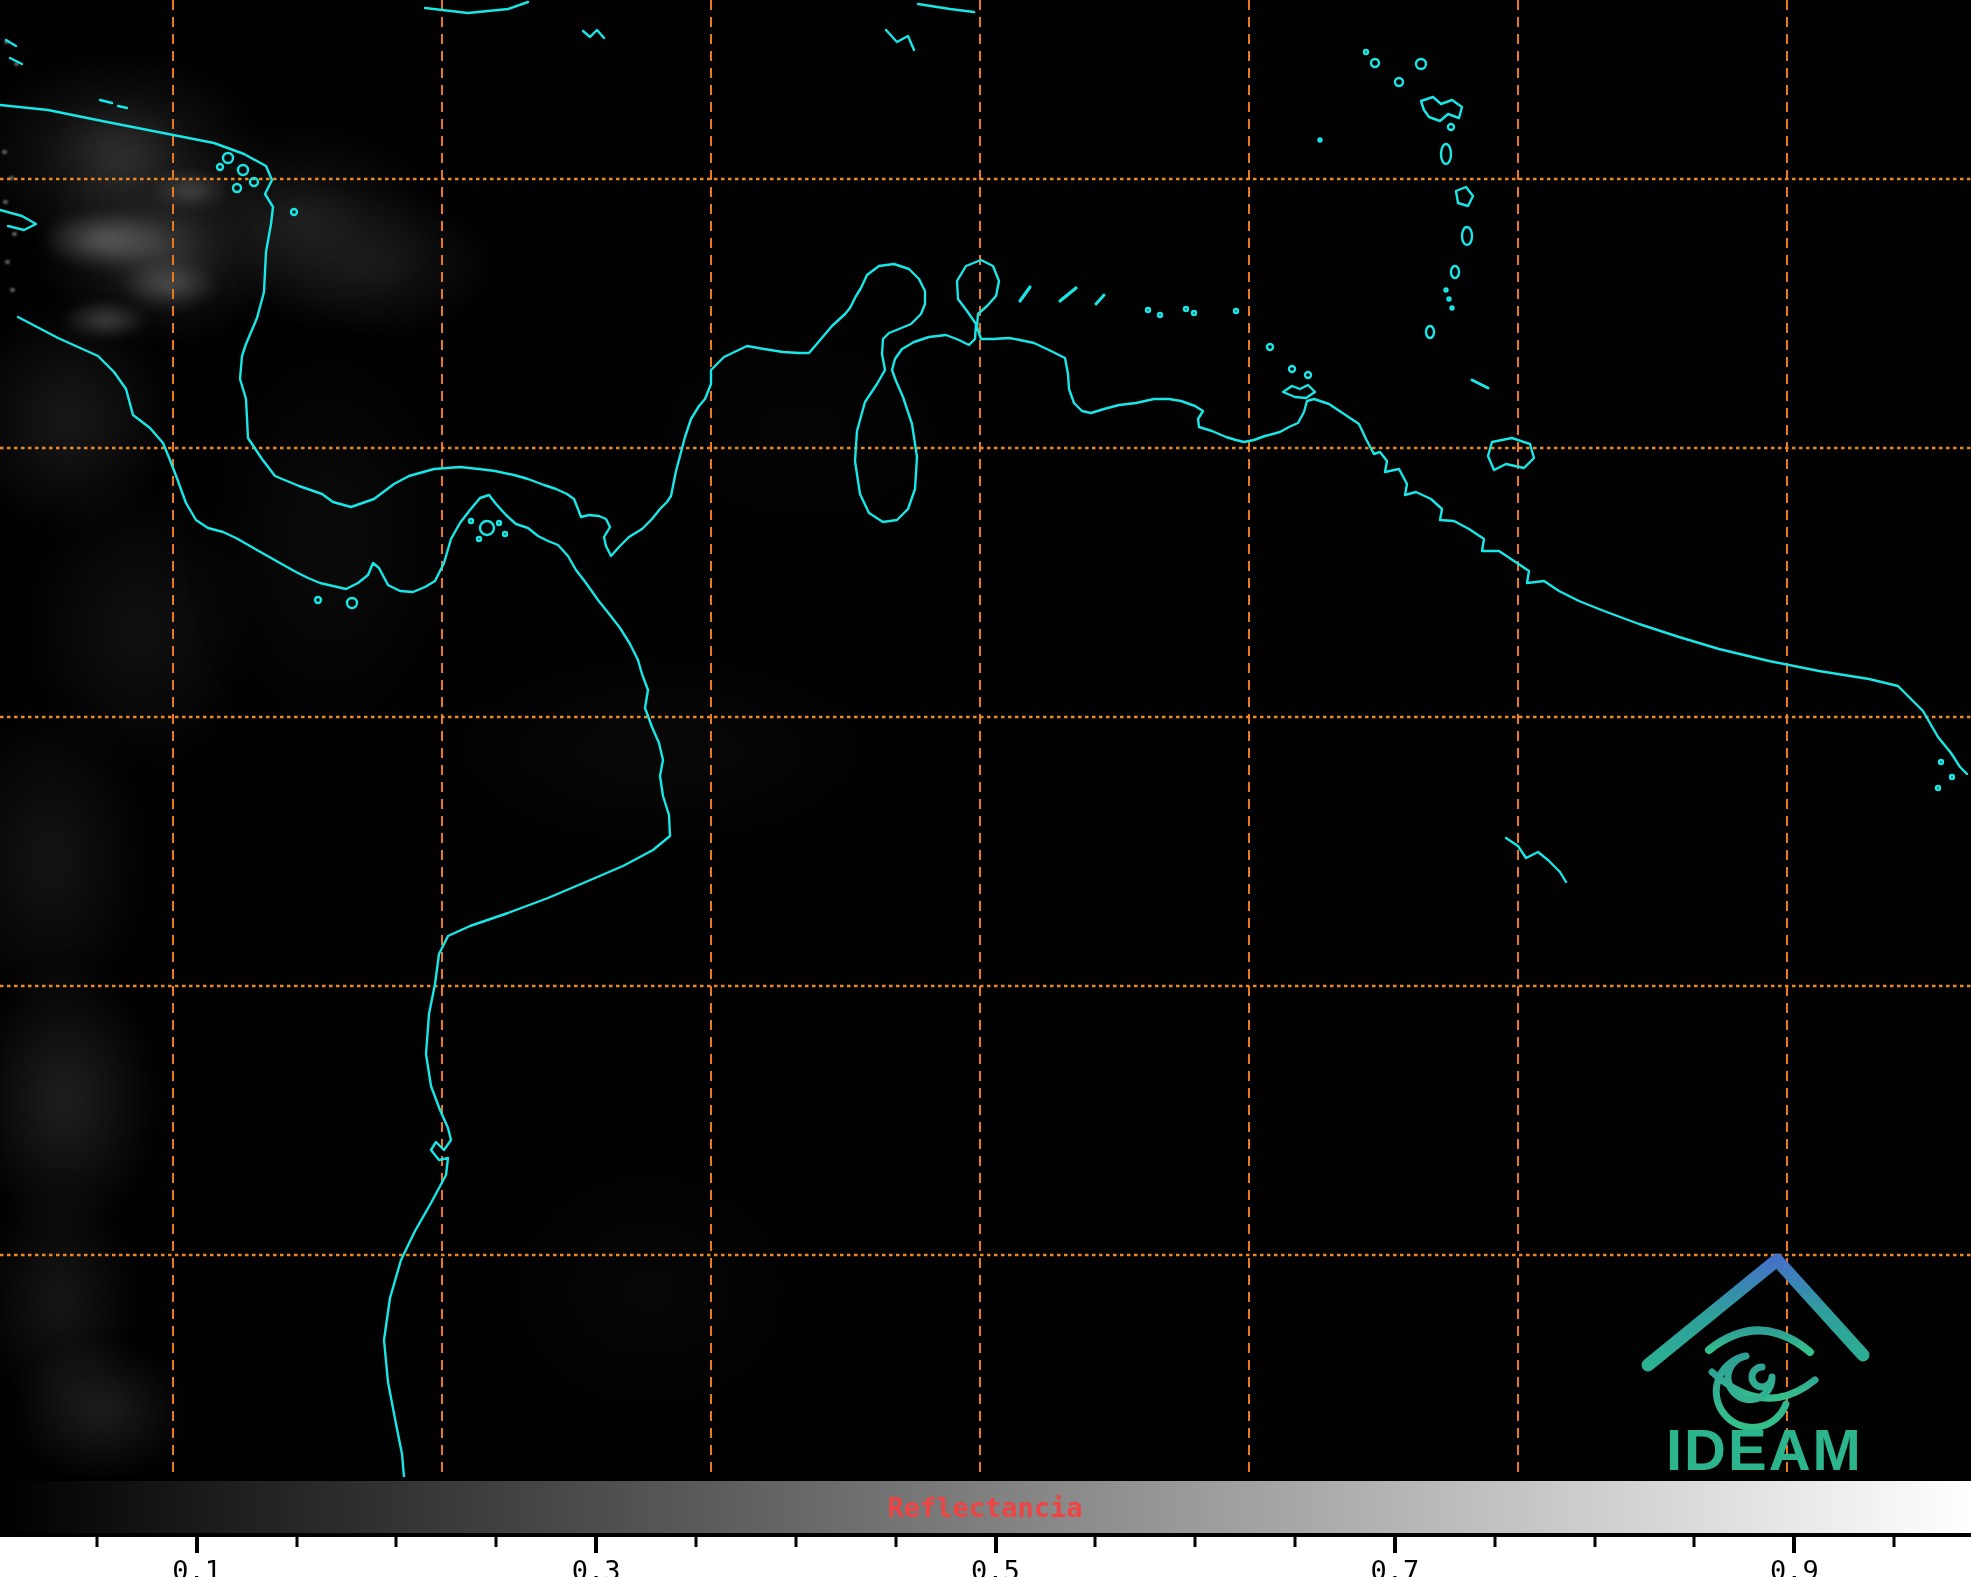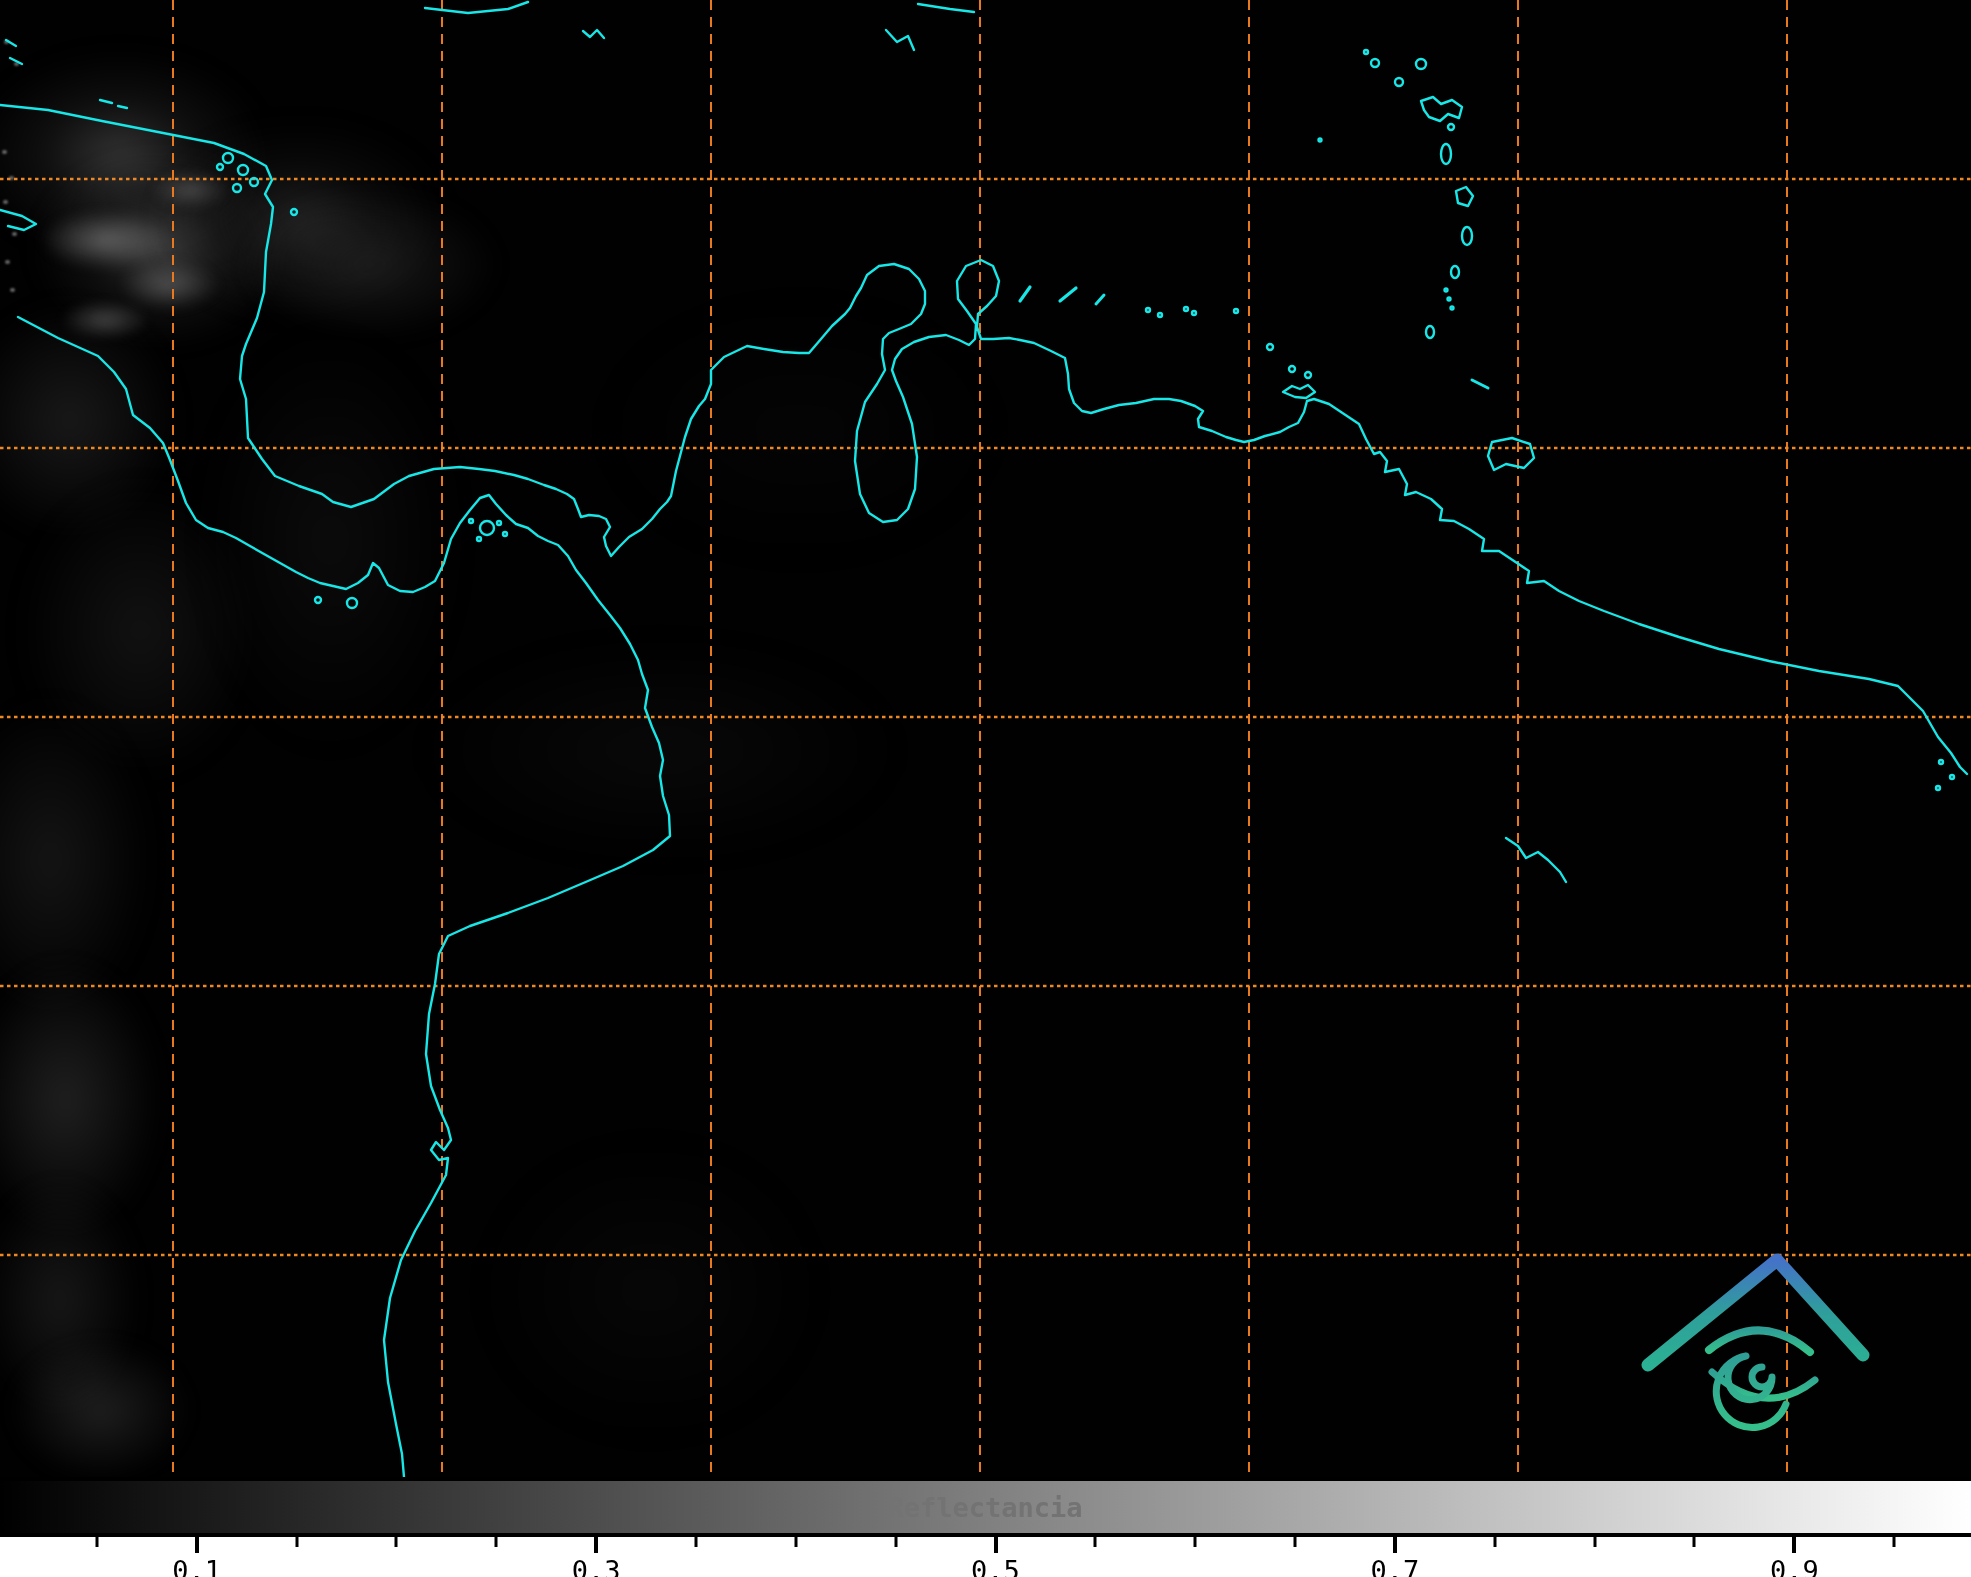--- a/index.html
+++ b/index.html
@@ -39,21 +39,21 @@
   .logo{position:absolute;left:1630px;top:1238px;width:341px;height:239px;}
   .logo-text{position:absolute;left:36px;top:178px;font-family:"Liberation Sans",sans-serif;
              font-weight:bold;font-size:58px;letter-spacing:2px;color:#2cb48c;}
 
   
   .colorbar{position:absolute;left:0;top:1477px;width:1971px;height:100px;background:#ffffff;}
   .bar{position:absolute;left:0;top:4px;width:1971px;height:52px;
        background:linear-gradient(to right,#000000,#ffffff);border-bottom:4px solid #000;}
   .bar-topline{position:absolute;left:0;top:0;width:1971px;height:4px;background:#000;}
   .cb-label{position:absolute;top:15px;left:985px;transform:translateX(-50%);
-            font-size:27px;font-weight:bold;color:#737373;z-index:2;}
+            font-size:27px;font-weight:bold;color:#ef4444;z-index:2;}
   .tick{position:absolute;top:60px;width:3px;height:10px;background:#000;transform:translateX(-50%);}
   .tick.major{height:16px;width:4px;}
   .tick-label{position:absolute;top:78px;transform:translateX(-50%);font-size:27px;color:#000;}
 </style>
 </head>
 <body>
 
 <div class="map">
 
   <div>
@@ -186,20 +186,21 @@
       <g fill="none" stroke-linecap="round" stroke-linejoin="round">
 
         <path stroke="url(#roofGrad)" stroke-width="13" d="M 18,127 L 147,22 233,117"></path>
 
         <path stroke="url(#swirlGrad)" stroke-width="8" d="M 79,112 Q 130,72 180,114"></path>
         <path stroke="url(#swirlGrad)" stroke-width="7" d="M 82,134 Q 135,182 185,142"></path>
 
         <path stroke="url(#swirlGrad)" stroke-width="7" d="M 132,129 a 10,10 0 1 0 10,10 a 22,22 0 1 1 -26,-21 a 36,36 0 1 0 40,48"></path>
       </g>
     </svg>
+    <div class="logo-text">IDEAM</div>
   </div>
 </div>
 
 <div class="colorbar">
   <div class="bar-topline"></div>
   <div class="bar"></div>
   <div class="cb-label">Reflectancia</div>
   <div>
       <div class="tick" style="left: 96.85px;"></div>
       <div class="tick major" style="left: 196.7px;"></div>

